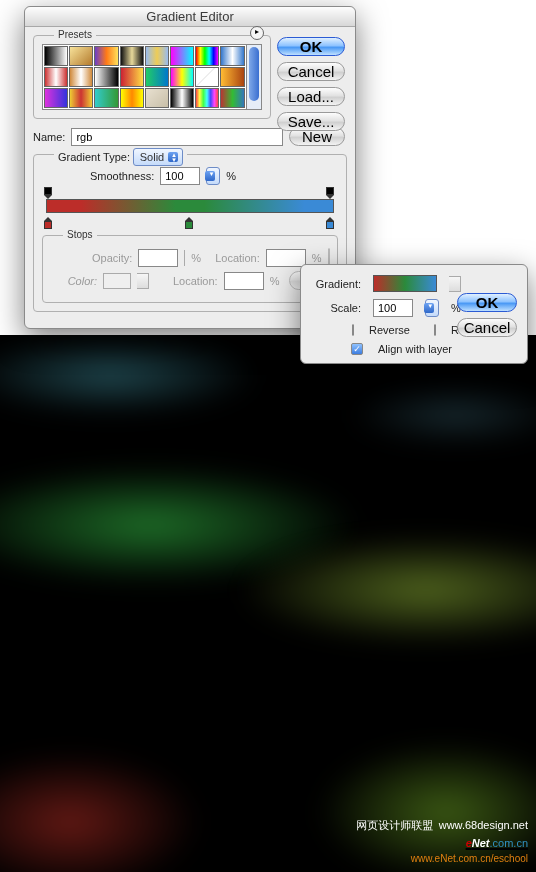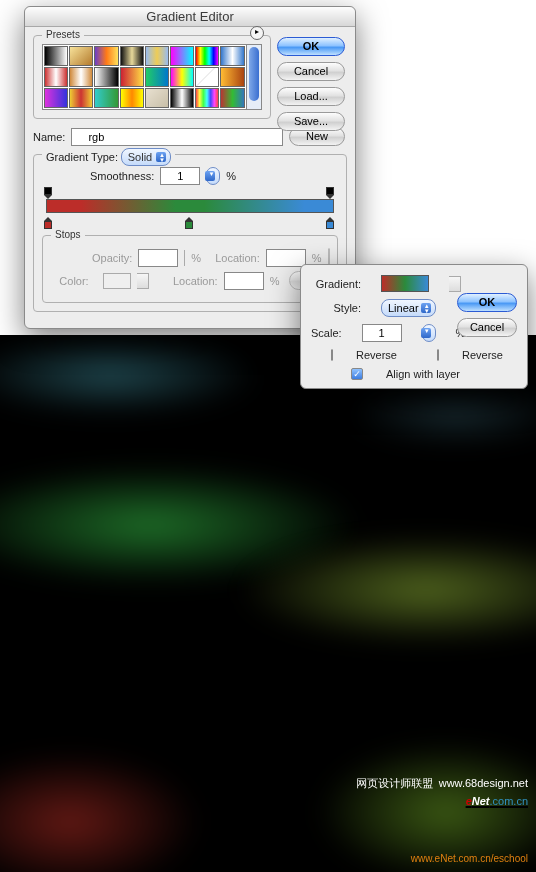--- a/index.html
+++ b/index.html
@@ -13,48 +13,48 @@
 .g4 { width: 260px; height: 140px; left: -60px; bottom: -20px; background: radial-gradient(ellipse, rgba(200,50,40,0.5), transparent 70%); }
 .g5 { width: 260px; height: 140px; right: -40px; bottom: -10px; background: radial-gradient(ellipse, rgba(120,180,40,0.5), transparent 70%); }
 .g6 { width: 220px; height: 60px; right: -30px; top: 50px; background: radial-gradient(ellipse, rgba(80,140,160,0.3), transparent 70%); }
 
 .watermark { position: absolute; right: 8px; bottom: 6px; text-align: right; font-size: 11px; line-height: 15px; }
 .watermark .line1 { color: #fff; font-size: 10px; }
 .watermark .line2 { font-weight: bold; font-style: italic; font-size: 20px; text-decoration: underline; }
 .watermark .line2 .e { color: #c00; }
 .watermark .line2 .net { color: #fff; }
 .watermark .line2 .com { color: #3090c0; font-size: 11px; font-weight: normal; font-style: normal; }
-.watermark .line3 { color: #e08010; font-size: 10px; margin-top: 42px; }
+.watermark .line3 { color: #e08010; font-size: 10px; }
 
 .window { position: absolute; background: #ededed; border: 1px solid #8a8a8a; border-radius: 6px; box-shadow: 0 10px 30px rgba(0,0,0,0.5); }
 .win-title { height: 20px; line-height: 20px; text-align: center; color: #3a3a3a; background: linear-gradient(#fdfdfd,#d7d7d7); border-bottom: 1px solid #a8a8a8; border-radius: 6px 6px 0 0; font-size: 13px; }
 
 .grad-editor { left: 24px; top: 6px; width: 332px; }
 .grad-editor .body { padding: 8px; }
 
 .fieldset { border: 1px solid #b0b0b0; border-radius: 4px; padding: 8px; position: relative; margin-bottom: 8px; }
-.fieldset > .legend { position: absolute; top: -7px; left: 8px; background: #ededed; padding: 0 4px; color: #333; font-size: 10px; }
+.fieldset > .legend { position: absolute; top: -7px; left: 20px; background: #ededed; padding: 0 4px; color: #333; font-size: 10px; }
 
 .presets { display: flex; }
 .presets-grid { width: 214px; border: 1px solid #888; background: #fff; display: grid; grid-template-columns: repeat(8, 1fr); grid-auto-rows: 20px; gap: 1px; padding: 1px; }
 .swatch { border: 1px solid #666; }
 .scroll-slot { width: 16px; position: relative; border: 1px solid #888; border-left: none; background: #e6edf7; }
 .scroll-thumb { position: absolute; left: 2px; right: 2px; top: 2px; height: 54px; border-radius: 5px; background: linear-gradient(90deg,#7fa8e8,#3a6fd0); }
 .presets-options { position: absolute; right: 6px; top: -10px; width: 14px; height: 14px; border: 1px solid #666; border-radius: 50%; background: #f4f4f4; text-align: center; line-height: 10px; font-size: 8px; cursor: pointer; }
 
 .side-buttons { position: absolute; right: 10px; top: 30px; width: 68px; display: flex; flex-direction: column; gap: 6px; }
-.aqua-btn { height: 19px; border-radius: 10px; border: 1px solid #5a7bbd; background: linear-gradient(#f5faff, #c6dcff 45%, #9ac2ff 55%, #cde4ff); color: #000; text-align: center; line-height: 17px; cursor: pointer; font-size: 11px; }
+.aqua-btn { height: 19px; border-radius: 10px; border: 1px solid #5a7bbd; background: linear-gradient(#f5faff, #c6dcff 45%, #9ac2ff 55%, #cde4ff); color: #000; text-align: center; line-height: 17px; cursor: pointer; font-size: 15px; }
 .aqua-btn.default { border-color: #2b5bd4; background: linear-gradient(#e0f0ff,#8ec3ff 45%,#4a99f5 55%,#bfe0ff); font-weight: bold; }
 .aqua-btn.plain { border-color: #9a9a9a; background: linear-gradient(#fdfdfd,#e2e2e2 45%,#d0d0d0 55%,#f3f3f3); }
 
 .row { display: flex; align-items: center; gap: 6px; margin-bottom: 8px; }
 .label { color: #222; white-space: nowrap; }
 .label.disabled { color: #9a9a9a; }
-input.text { height: 18px; border: 1px solid #888; background: #fff; padding: 0 16px; font-size: 11px; }
-.select-pill { height: 18px; min-width: 50px; border: 1px solid #6d8cc7; border-radius: 8px; background: linear-gradient(#f0f6ff,#c5dbfa); display: inline-flex; align-items: center; padding: 0 16px 0 6px; position: relative; cursor: pointer; }
+input.text { height: 18px; border: 1px solid #888; background: #fff; padding: 0 4px; font-size: 11px; }
+.select-pill { height: 18px; min-width: 50px; border: 1px solid #6d8cc7; border-radius: 3px; background: linear-gradient(#f0f6ff,#c5dbfa); display: inline-flex; align-items: center; padding: 0 16px 0 6px; position: relative; cursor: pointer; }
 .select-pill::after { content:""; position:absolute; right:4px; top:3px; width:10px; height:10px; background: linear-gradient(#6ca2f2,#2f68c9); border-radius:2px; }
 .select-pill .arrows { position:absolute; right:6px; top:3px; font-size:7px; line-height:5px; color:#fff; z-index:2; }
 .num-box { width: 40px; }
 
 .grad-bar { position: relative; height: 22px; margin: 10px 4px 18px; }
 .grad-strip { position: absolute; inset: 4px 0; border: 1px solid #555; background: linear-gradient(90deg, #bc2d29 0%, #bc2d29 12%, #2b8a3b 45%, #2b8a3b 55%, #3a8ad6 90%, #3a8ad6 100%); }
 .stop-marker { position: absolute; width: 10px; height: 12px; }
 .stop-marker .house { width: 8px; height: 8px; border: 1px solid #333; background: #fff; }
 .stop-marker.top { top: -8px; }
 .stop-marker.bottom { bottom: -12px; }
@@ -66,21 +66,21 @@
 .stop-marker.top { display:flex; flex-direction:column-reverse; }
 
 .stops-row { display: flex; align-items: center; gap: 6px; margin: 4px 0; }
 .color-well { width: 28px; height: 16px; border: 1px solid #aaa; background: #efefef; }
 .mini-expand { width: 12px; height: 16px; border: 1px solid #aaa; background: linear-gradient(#f6f6f6,#ddd); border-left: none; }
 
 .grad-fill { left: 300px; top: 264px; width: 228px; }
 .grad-fill .body { padding: 10px 10px 8px; }
 .gf-right { position: absolute; right: 10px; top: 28px; width: 60px; display:flex; flex-direction:column; gap:6px; }
 
-.gf-row { display:flex; align-items:center; gap:20px; margin-bottom:7px; }
+.gf-row { display:flex; align-items:center; gap:12px; margin-bottom:7px; }
 .gf-label { width: 50px; text-align: right; }
 .grad-preview { flex: 1; height: 17px; border: 1px solid #555; background: linear-gradient(90deg,#bc2d29,#2b8a3b,#3a8ad6); }
 
 .angle-dial { width: 22px; height: 22px; border: 1px solid #888; border-radius: 50%; background: radial-gradient(#fff,#e5e5e5); position: relative; }
 .angle-dial::after { content:""; position:absolute; left:50%; top:50%; width:1px; height:9px; background:#333; transform-origin: top center; transform: rotate(0deg); }
 
 .checkbox { width:12px; height:12px; border:1px solid #888; border-radius:2px; background:#fff; display:inline-flex; align-items:center; justify-content:center; margin-right:3px; }
 .checkbox.checked { background: linear-gradient(#8fc2ff,#3d7de0); color:#fff; font-size:9px; }
 
 </style>
@@ -202,21 +202,21 @@
           <span class="label disabled" style="width:46px;text-align:right;margin-left:41px;">Opacity:</span>
           <input class="text num-box" disabled="" style="">
           <span class="mini-expand"></span>
           <span class="label disabled">%</span>
           <span class="label disabled" style="margin-left:8px;">Location:</span>
           <input class="text num-box" disabled="" style="">
           <span class="label disabled">%</span>
           <div class="aqua-btn plain" style="width:40px;margin-left:auto;opacity:0.6;font-size:9px;"></div>
         </div>
         <div class="stops-row">
-          <span class="label disabled" style="width:46px;text-align:center;">Color:</span>
+          <span class="label disabled" style="width:46px;text-align:right;font-style:italic;">Color:</span>
           <span class="color-well"></span>
           <span class="mini-expand"></span>
           <span class="label disabled" style="margin-left:18px;">Location:</span>
           <input class="text num-box" disabled="" style="">
           <span class="label disabled">%</span>
           <div class="aqua-btn plain" style="width:40px;margin-left:auto;opacity:0.6;font-size:9px;"></div>
         </div>
       </div>
     </div>
   </div>
@@ -229,35 +229,28 @@
       <div class="aqua-btn plain">Cancel</div>
     </div>
 
     <div style="width:150px;">
       <div class="gf-row">
         <span class="label gf-label">Gradient:</span>
         <div class="grad-preview"></div>
         <span class="mini-expand"></span>
       </div>
       <div class="gf-row">
-        <span class="label gf-label">Style:</span>
-        <span class="select-pill">
-            <span>Linear</span>
-            <span class="arrows">▴<br>▾</span>
-          </span>
-      </div>
-      <div class="gf-row">
         <span class="label gf-label">Scale:</span>
         <input class="text num-box" value="100" style="">
         <span class="select-pill" style="min-width:12px;padding:0 10px 0 2px;">
             <span class="arrows">▾</span>
           </span>
         <span class="label">%</span>
       </div>
-      <div class="gf-row" style="margin-left:20px;align-items:flex-end;">
+      <div class="gf-row" style="margin-left:41px;align-items:flex-end;">
         <span class="checkbox"></span>
         <span class="label">Reverse</span>
         <span style="width:8px;"></span>
         <span class="checkbox"></span>
         <span class="label">Reverse</span>
       </div>
       <div class="gf-row" style="margin-left:40px;margin-bottom:0;">
         <span class="checkbox checked">✓</span>
         <span class="label">Align with layer</span>
       </div>

